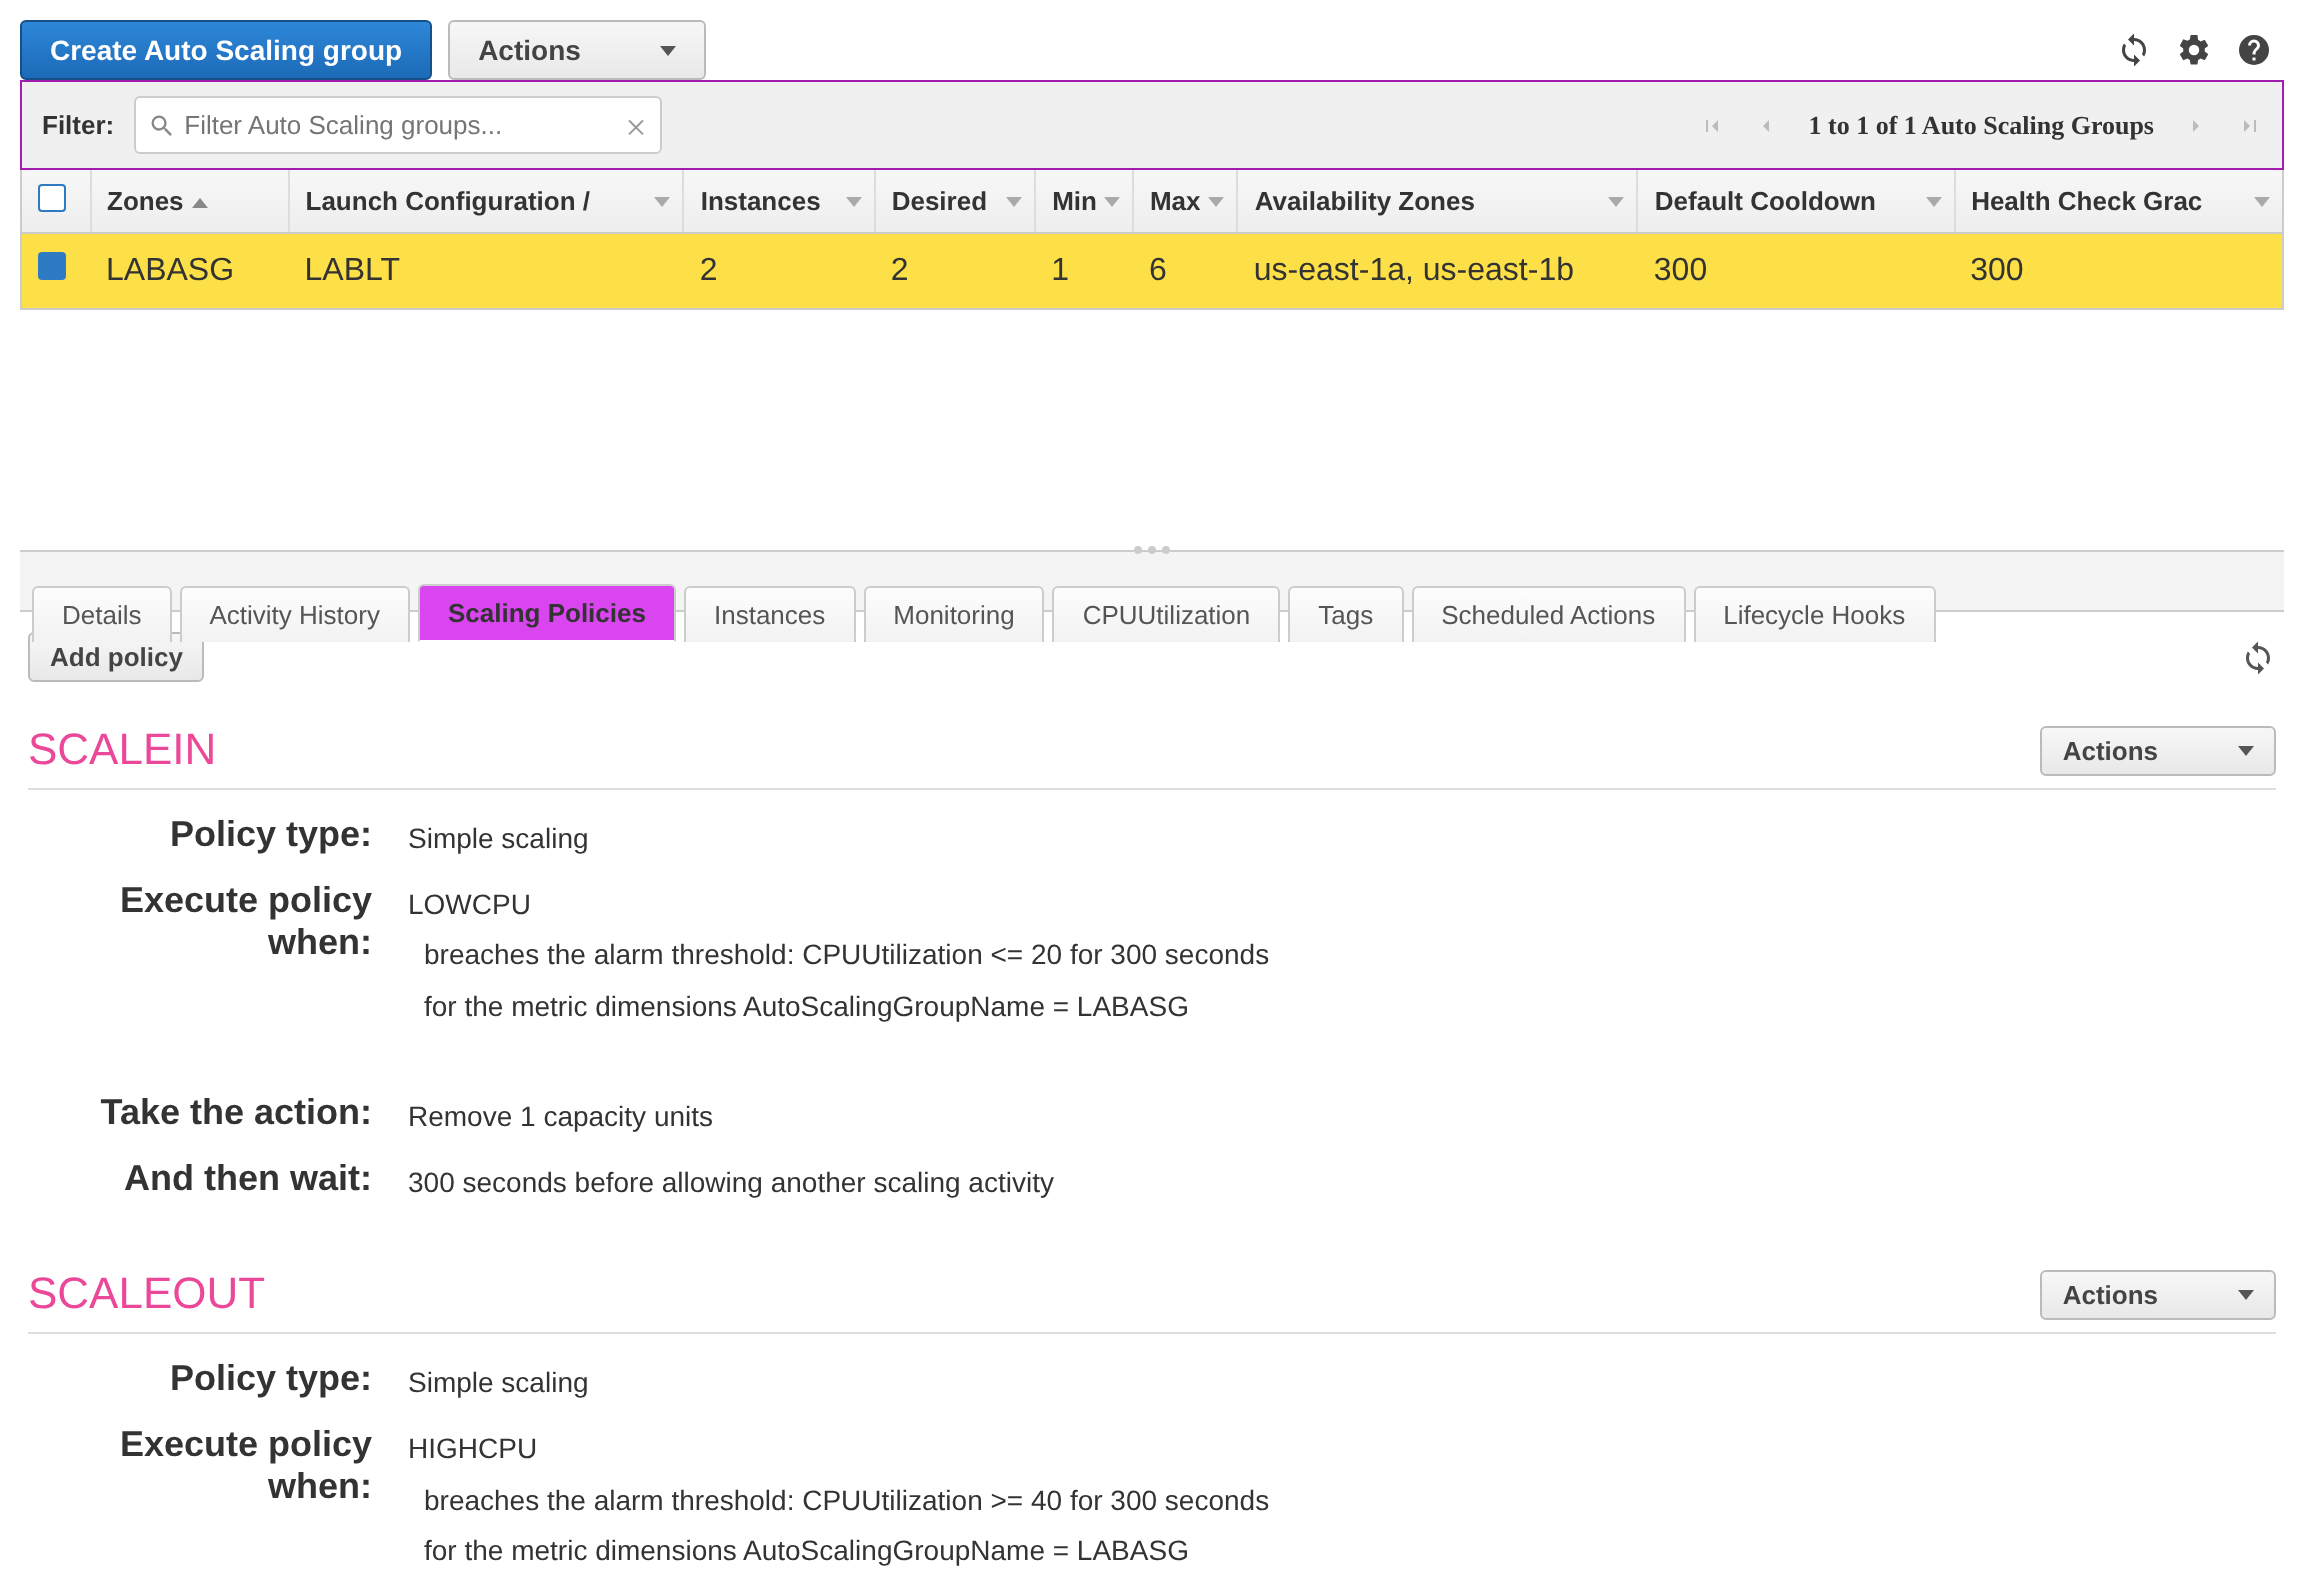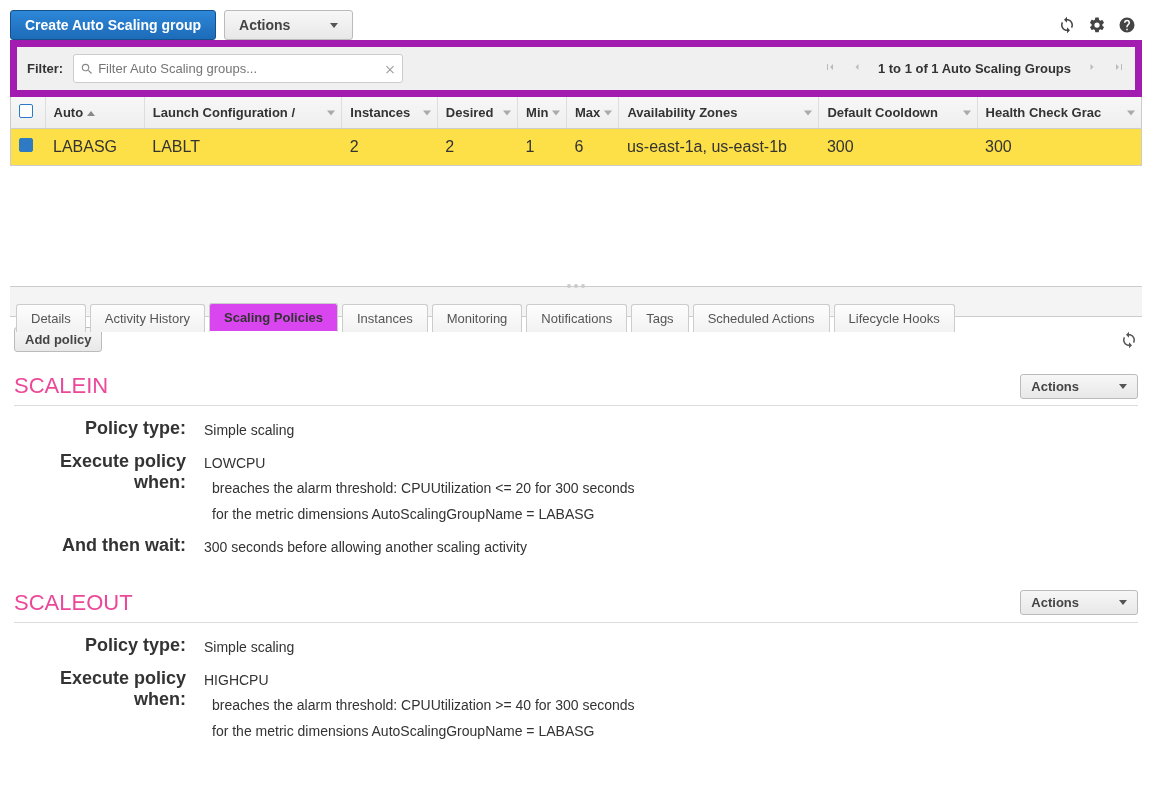--- a/index.html
+++ b/index.html
@@ -51,36 +51,36 @@
     margin-left: 4px;
   }
   .icon-svg { width: 18px; height: 18px; fill: #444; display:block; }
   .icon-btn { cursor: pointer; display:inline-flex; }
 
   .filter-bar {
     display: flex;
     align-items: center;
     justify-content: space-between;
     background: #f0f0f0;
-    border: 7px solid #a21caf;
+    border: 1px solid #a21caf;
     padding: 7px 10px;
   }
   .filter-left { display:flex; align-items:center; gap:10px; }
   .filter-label { font-weight:700; }
   .search-box {
     display:flex; align-items:center;
     background:#fff; border:1px solid #ccc; border-radius:3px;
-    padding: 3px 6px; width: 330px;
+    padding: 3px 6px; width: 264px;
   }
   .search-box input {
     border:none; outline:none; font-size:13px; flex:1; padding:3px 4px;
   }
   .search-box .mag { width:14px; height:14px; fill:#888; }
   .search-box .clear { width:12px; height:12px; fill:#999; cursor:pointer; }
-  .pagination { display:flex; align-items:flex-start; gap:15px; font-weight:700; }
+  .pagination { display:flex; align-items:center; gap:15px; font-weight:700;font-family:Liberation Serif, serif; }
   .page-arrow { fill:#bbb; width:12px; height:12px; }
 
   .table-wrap { border-left:1px solid #ccc; border-right:1px solid #ccc; border-bottom:1px solid #ccc; overflow:hidden;}
   table { border-collapse: collapse; width:100%; }
   thead th {
     background: linear-gradient(#f7f7f7,#eee);
     border-bottom:1px solid #ccc;
     border-right:1px solid #ddd;
     padding: 7px 8px;
     text-align:left;
@@ -228,21 +228,21 @@
         <path d="M6 6l6 6-6 6V6zm10 0h2v12h-2V6z"></path>
       </svg>
   </div>
 </div>
 
 <div class="table-wrap">
 <table>
   <thead>
     <tr>
       <th style="width:34px;"><span class="checkbox hollow"></span></th>
-      <th><span>Auto</span><span class="sort"></span></th>
+      <th><span>Zones</span><span class="sort"></span></th>
       <th><span>Launch Configuration /</span><span class="col-caret"></span></th>
       <th><span>Instances</span><span class="col-caret"></span></th>
       <th><span>Desired</span><span class="col-caret"></span></th>
       <th><span>Min</span><span class="col-caret"></span></th>
       <th><span>Max</span><span class="col-caret"></span></th>
       <th style="width:200px;"><span>Availability Zones</span><span class="col-caret"></span></th>
       <th><span>Default Cooldown</span><span class="col-caret"></span></th>
       <th><span>Health Check Grac</span><span class="col-caret"></span></th>
     </tr>
   </thead>
@@ -269,21 +269,21 @@
   <div class="drag-dots">
       <span></span>
       <span></span>
       <span></span>
     </div>
   <div class="tab">Details</div>
   <div class="tab">Activity History</div>
   <div class="tab active">Scaling Policies</div>
   <div class="tab">Instances</div>
   <div class="tab">Monitoring</div>
-  <div class="tab">Notifications</div>
+  <div class="tab">CPUUtilization</div>
   <div class="tab">Tags</div>
   <div class="tab">Scheduled Actions</div>
   <div class="tab">Lifecycle Hooks</div>
 </div>
 
 <div class="panel">
   <div class="panel-top">
     <button class="btn btn-secondary small">
       <span>Add policy</span>
     </button>
@@ -307,20 +307,24 @@
       <div class="v">Simple scaling</div>
     </div>
     <div class="kv">
       <div class="k">Execute policy when:</div>
       <div class="v">
         <div>LOWCPU</div>
         <div class="sub">breaches the alarm threshold: CPUUtilization &lt;= 20 for 300 seconds</div>
         <div class="sub">for the metric dimensions AutoScalingGroupName = LABASG</div>
       </div>
     </div>
+    <div class="kv" style="margin-top:30px;">
+      <div class="k">Take the action:</div>
+      <div class="v">Remove 1 capacity units</div>
+    </div>
     <div class="kv">
       <div class="k">And then wait:</div>
       <div class="v">300 seconds before allowing another scaling activity</div>
     </div>
   </div>
 
   <div class="policy-block" style="margin-bottom:0;">
     <div class="policy-header">
       <div class="policy-title">SCALEOUT</div>
       <button class="btn btn-secondary small">

